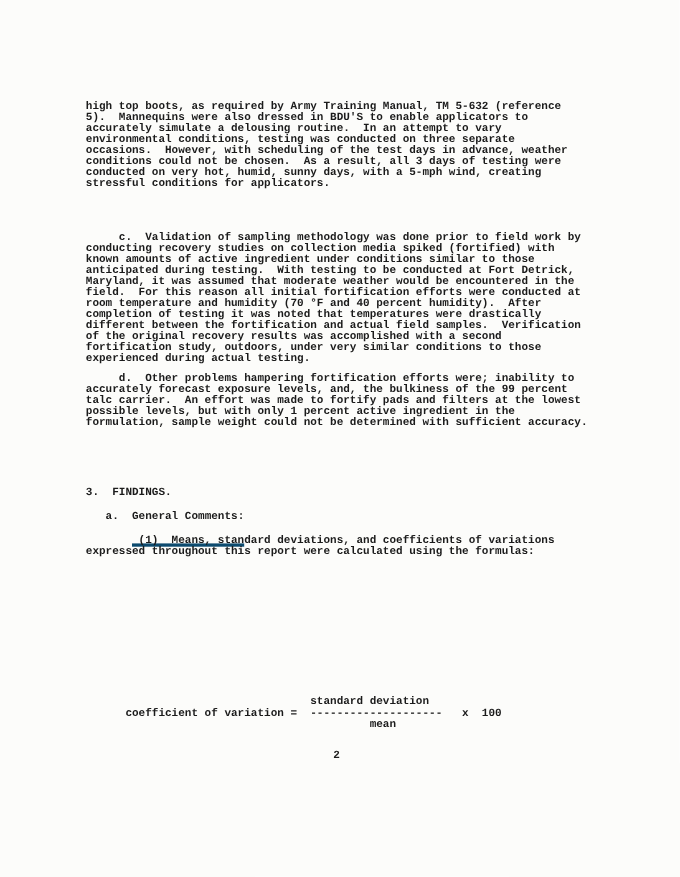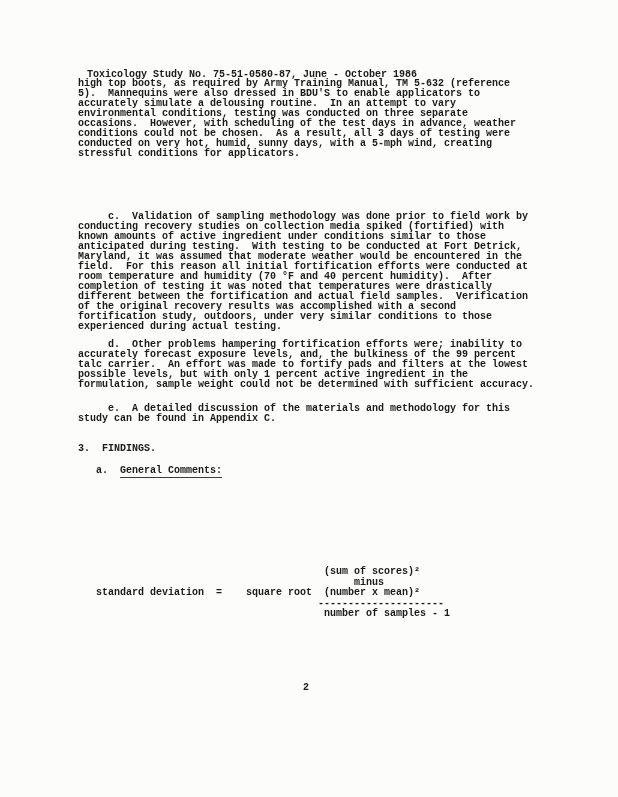--- a/index.html
+++ b/index.html
@@ -23,32 +23,31 @@
     font-family: "Liberation Mono", "DejaVu Sans Mono", monospace;
     font-size: 10px;
     line-height: 10px;
     font-weight: 700;
     color: #1b1b1b;
     white-space: pre;
     letter-spacing: 0;
   }
   pre.tw.formula { line-height: 10.5px; }
   .u {
-    border-bottom: 1px solid #0c4a6e;
-    padding-bottom: 1px;
+    border-bottom: 3px solid #0c4a6e;
+    padding-bottom: 18px;
   }
 </style>
 </head>
 <body>
 
 <div class="sheet">
 
-  <pre class="tw" style="top:70px; left:87px">Toxicology Study No. 75-51-0580-87, June - October 1986</pre>
 
-  <pre class="tw" style="top:79px">high top boots, as required by Army Training Manual, TM 5-632 (reference
+  <pre class="tw" style="top:93px">high top boots, as required by Army Training Manual, TM 5-632 (reference
 5).  Mannequins were also dressed in BDU'S to enable applicators to
 accurately simulate a delousing routine.  In an attempt to vary
 environmental conditions, testing was conducted on three separate
 occasions.  However, with scheduling of the test days in advance, weather
 conditions could not be chosen.  As a result, all 3 days of testing were
 conducted on very hot, humid, sunny days, with a 5-mph wind, creating
 stressful conditions for applicators.</pre>
 
   <pre class="tw" style="top:212px">     c.  Validation of sampling methodology was done prior to field work by
 conducting recovery studies on collection media spiked (fortified) with
@@ -62,31 +61,29 @@
 of the original recovery results was accomplished with a second
 fortification study, outdoors, under very similar conditions to those
 experienced during actual testing.</pre>
 
   <pre class="tw" style="top:340px">     d.  Other problems hampering fortification efforts were; inability to
 accurately forecast exposure levels, and, the bulkiness of the 99 percent
 talc carrier.  An effort was made to fortify pads and filters at the lowest
 possible levels, but with only 1 percent active ingredient in the
 formulation, sample weight could not be determined with sufficient accuracy.</pre>
 
-  <pre class="tw" style="top:404px">     e.  A detailed discussion of the materials and methodology for this
-study can be found in Appendix C.</pre>
 
   <pre class="tw" style="top:444px">3.  FINDINGS.</pre>
 
   <pre class="tw" style="top:466px"><span>   a.  </span><span class="u">General Comments:</span></pre>
 
+  <pre class="tw" style="top:488px">        (1)  Means, standard deviations, and coefficients of variations
+expressed throughout this report were calculated using the formulas:</pre>
 
 
-  <pre class="tw formula" style="top:567px">                                         (sum of scores)²
-                                              minus
-   standard deviation  =    square root  (number x mean)²
-                                        ---------------------
-                                         number of samples - 1</pre>
 
+  <pre class="tw formula" style="top:634px">                                  standard deviation
+      coefficient of variation =  --------------------   x  100
+                                           mean</pre>
 
   <pre class="tw" style="top:683px; left:303px">2</pre>
 
 </div>
 
 </body></html>

